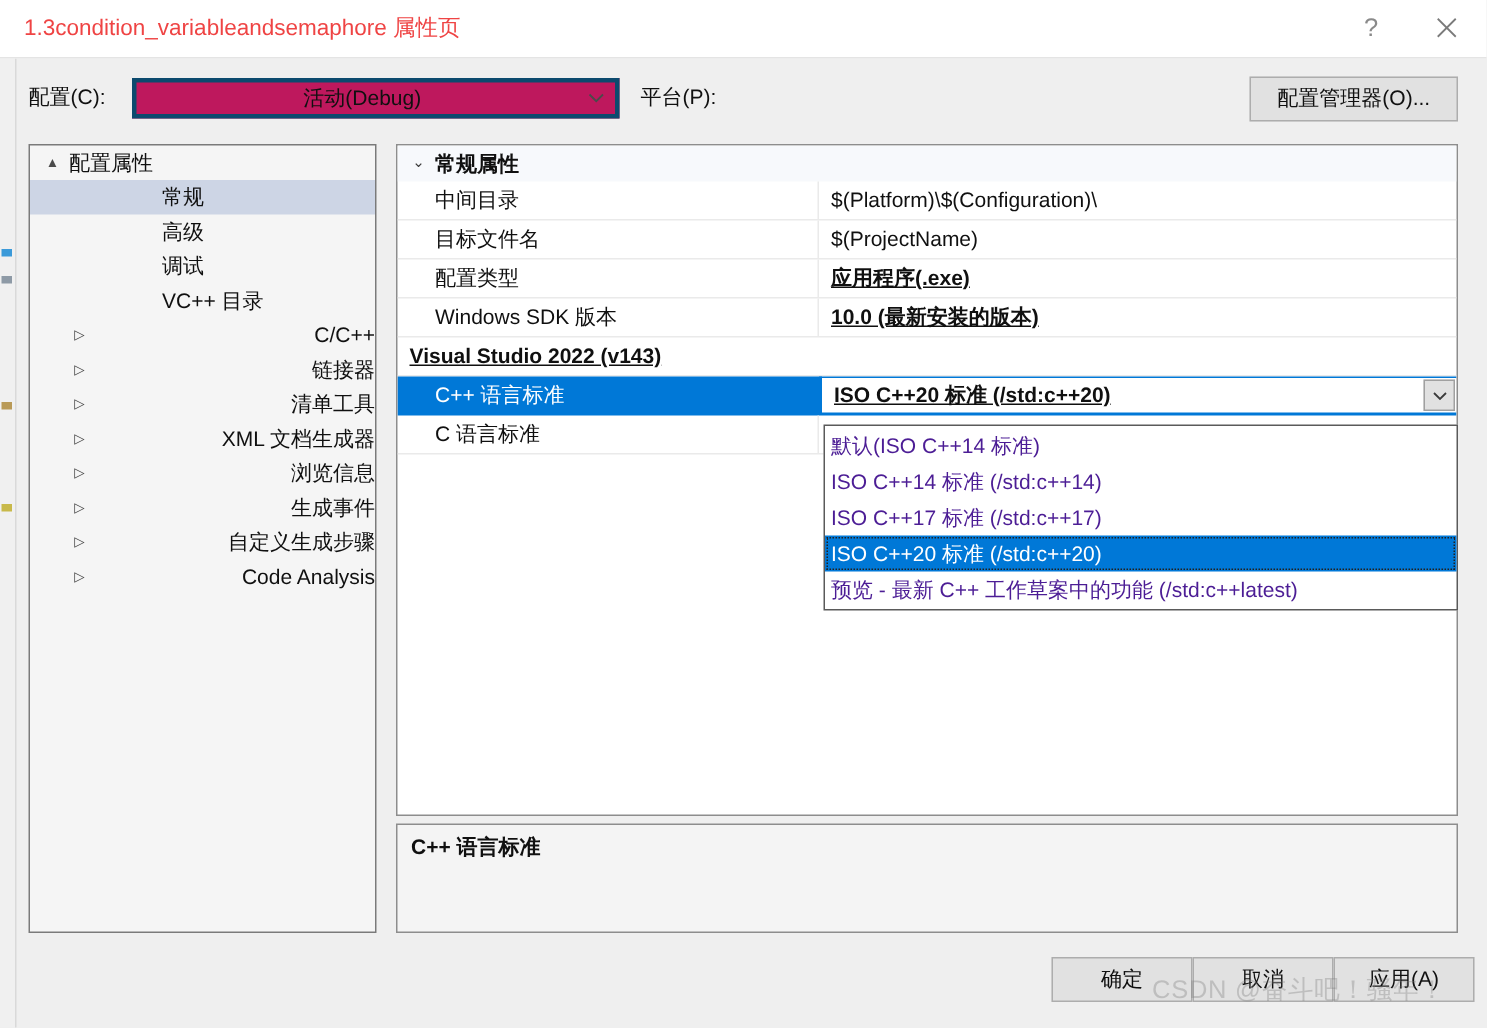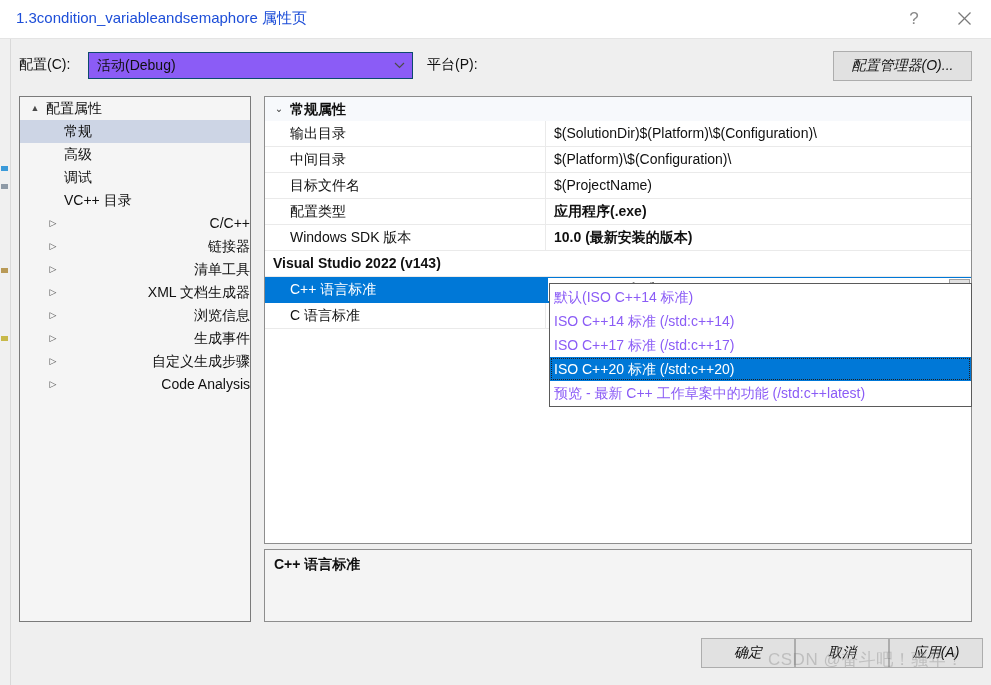--- a/index.html
+++ b/index.html
@@ -50,21 +50,21 @@
     width: 991px;
     height: 38px;
     background: #ffffff;
     border-bottom: 1px solid #e4e4e4;
   }
   #title-text {
     position: absolute;
     left: 16px;
     top: 9px;
     font-size: 15px;
-    color: #1d4ed8;
+    color: #ef4444;
     white-space: nowrap;
   }
   .cap-btn {
     position: absolute;
     top: 0;
     width: 46px;
     height: 37px;
     display: flex;
     align-items: center;
     justify-content: center;
@@ -73,34 +73,35 @@
   }
   #help-btn { right: 54px; font-size: 17px; }
   #close-btn { right: 4px; }
 
   
   #config-row {
     position: absolute;
     left: 0; top: 38px;
     width: 991px;
     height: 58px;
+    text-align: center;
   }
   .field-label {
     position: absolute;
     top: 18px;
     font-size: 14px;
     color: #101010;
     white-space: nowrap;
   }
   .combo {
     position: absolute;
     top: 14px;
     height: 27px;
-    background: #8b5cf6;
-    border: 1px solid #0c4a6e;
+    background: #be185d;
+    border: 3px solid #0c4a6e;
     box-sizing: border-box;
     display: flex;
     align-items: center;
     cursor: default;
   }
   .combo .combo-value {
     flex: 1;
     padding-left: 8px;
     font-size: 14px;
     color: #101010;
@@ -124,21 +125,20 @@
     border: 1px solid #adadad;
     box-sizing: border-box;
     font-family: "Liberation Sans", "DejaVu Sans", sans-serif;
     font-size: 14px;
     color: #101010;
     display: flex;
     align-items: center;
     justify-content: center;
     cursor: default;
     white-space: nowrap;
-    font-style: italic;
   }
   #cfgmgr-btn {
     position: absolute;
     left: 833px; top: 13px;
     width: 139px; height: 30px;
   }
 
   
   #tree-panel {
     position: absolute;
@@ -164,21 +164,21 @@
     left: 8px;
     top: 0;
     width: 14px;
     text-align: center;
     font-size: 9px;
     color: #4b4b4b;
     line-height: 23px;
   }
   .tree-row .tlabel { display: block; }
   .tree-row.depth0 .tlabel { padding-left: 26px; }
-  .tree-row.depth1 .tlabel { padding-left: 44px; }
+  .tree-row.depth1 .tlabel { padding-left: 44px; margin-left: 44px; }
   .tree-row.depth1c .tlabel { padding-left: 44px; text-align: right; }
   .tree-row.depth1c .twisty { left: 26px; }
   .tree-row.selected { background: #cdd5e5; }
 
   
   #grid-panel {
     position: absolute;
     left: 264px; top: 96px;
     width: 708px;
     height: 448px;
@@ -230,21 +230,21 @@
   .prop-row .pval {
     flex: 1;
     box-sizing: border-box;
     padding-left: 8px;
     line-height: 24px;
     font-size: 14px;
     color: #101010;
     white-space: nowrap;
     overflow: hidden;
   }
-  .prop-row .pval.bold { font-weight: bold; }
+  .prop-row .pval.bold { font-weight: bold; text-decoration: underline; }
   .prop-row.selected .pname {
     background: #0078d7;
     color: #ffffff;
     border-right: none;
   }
   .prop-row.selected { border-bottom-color: #0078d7; }
   .prop-row.selected .pval {
     border-top: 1px solid #0078d7;
     border-bottom: 1px solid #0078d7;
     border-left: 2px solid #0078d7;
@@ -276,21 +276,21 @@
     border: 1px solid #5a5a5a;
     box-sizing: border-box;
     z-index: 40;
     padding: 1px 0;
   }
   .dd-item {
     height: 24px;
     line-height: 24px;
     padding-left: 4px;
     font-size: 14px;
-    color: #8b5cf6;
+    color: #4c1d95;
     white-space: nowrap;
     cursor: default;
   }
   .dd-item.selected {
     background: #0078d7;
     color: #ffffff;
     outline: 1px dotted #202020;
     outline-offset: -2px;
   }
 
@@ -446,24 +446,20 @@
       </div>
     </div>
 
   <div id="grid-panel">
     <div id="cat-header">
       <span class="twisty">⌄</span>
       <span class="cat-label">常规属性</span>
     </div>
     <div id="grid-rows">
         <div class="prop-row">
-          <div class="pname">输出目录</div>
-          <div class="pval">$(SolutionDir)$(Platform)\$(Configuration)\</div>
-        </div>
-        <div class="prop-row">
           <div class="pname">中间目录</div>
           <div class="pval">$(Platform)\$(Configuration)\</div>
         </div>
         <div class="prop-row">
           <div class="pname">目标文件名</div>
           <div class="pval">$(ProjectName)</div>
         </div>
         <div class="prop-row">
           <div class="pname">配置类型</div>
           <div class="pval bold">应用程序(.exe)</div>

